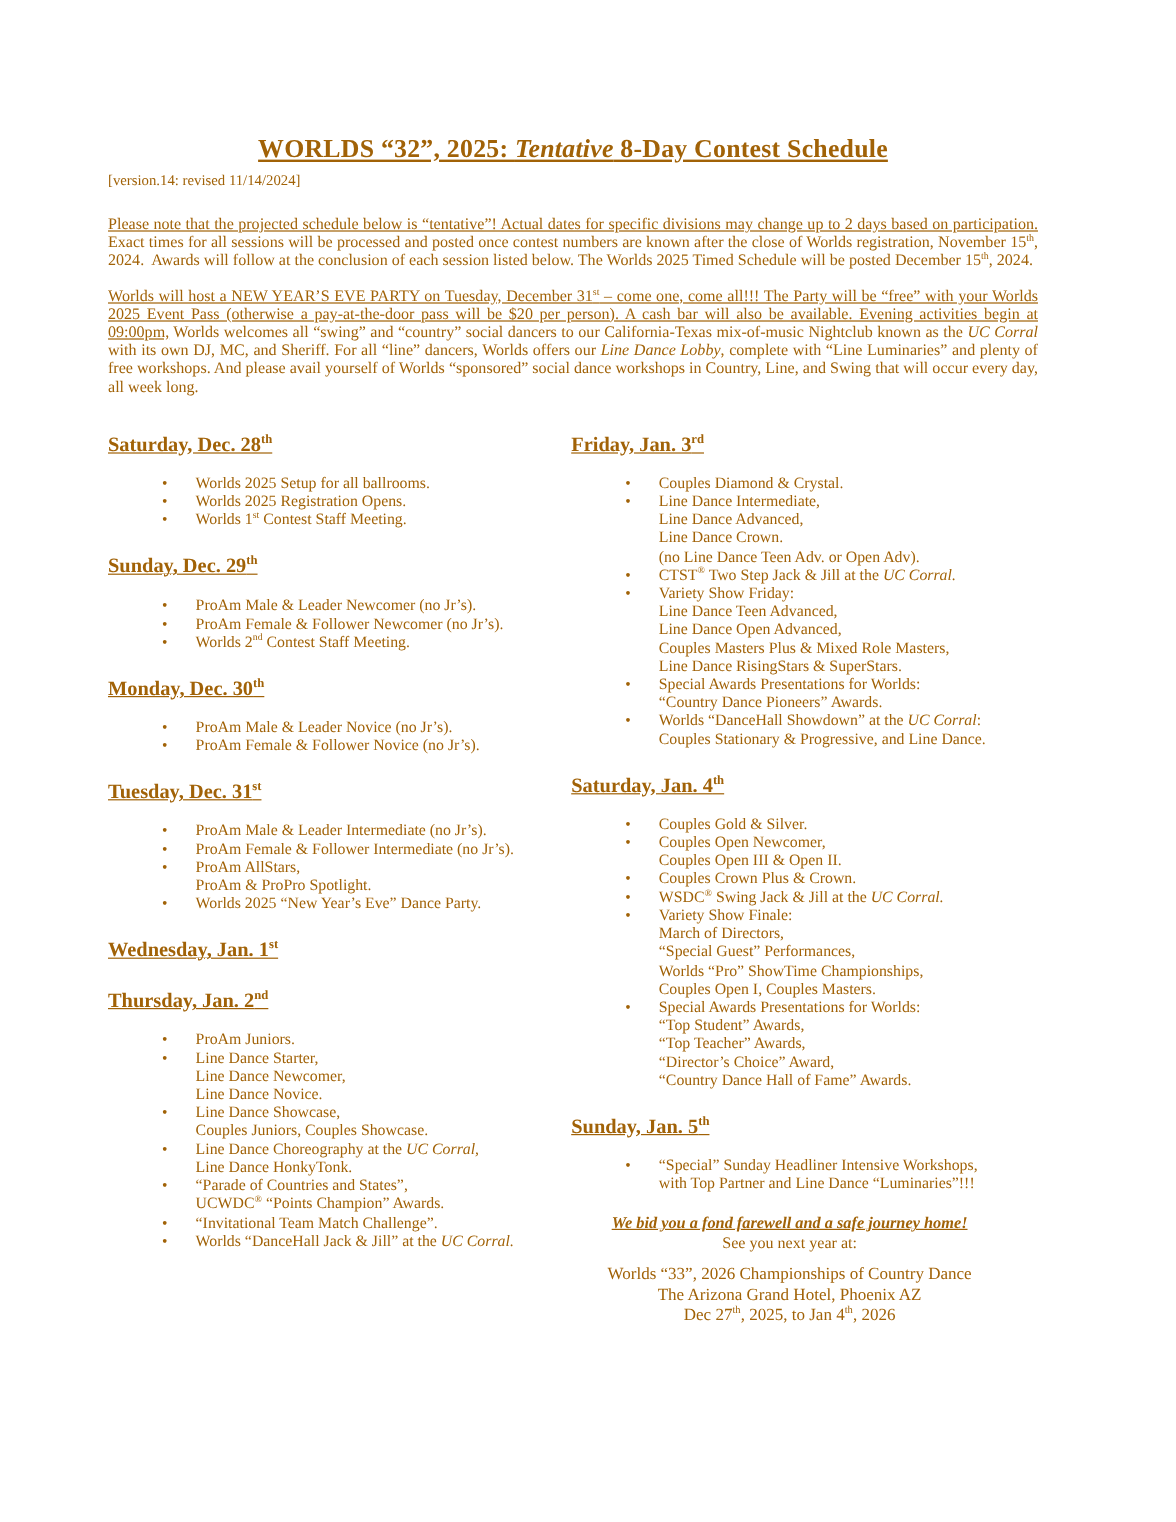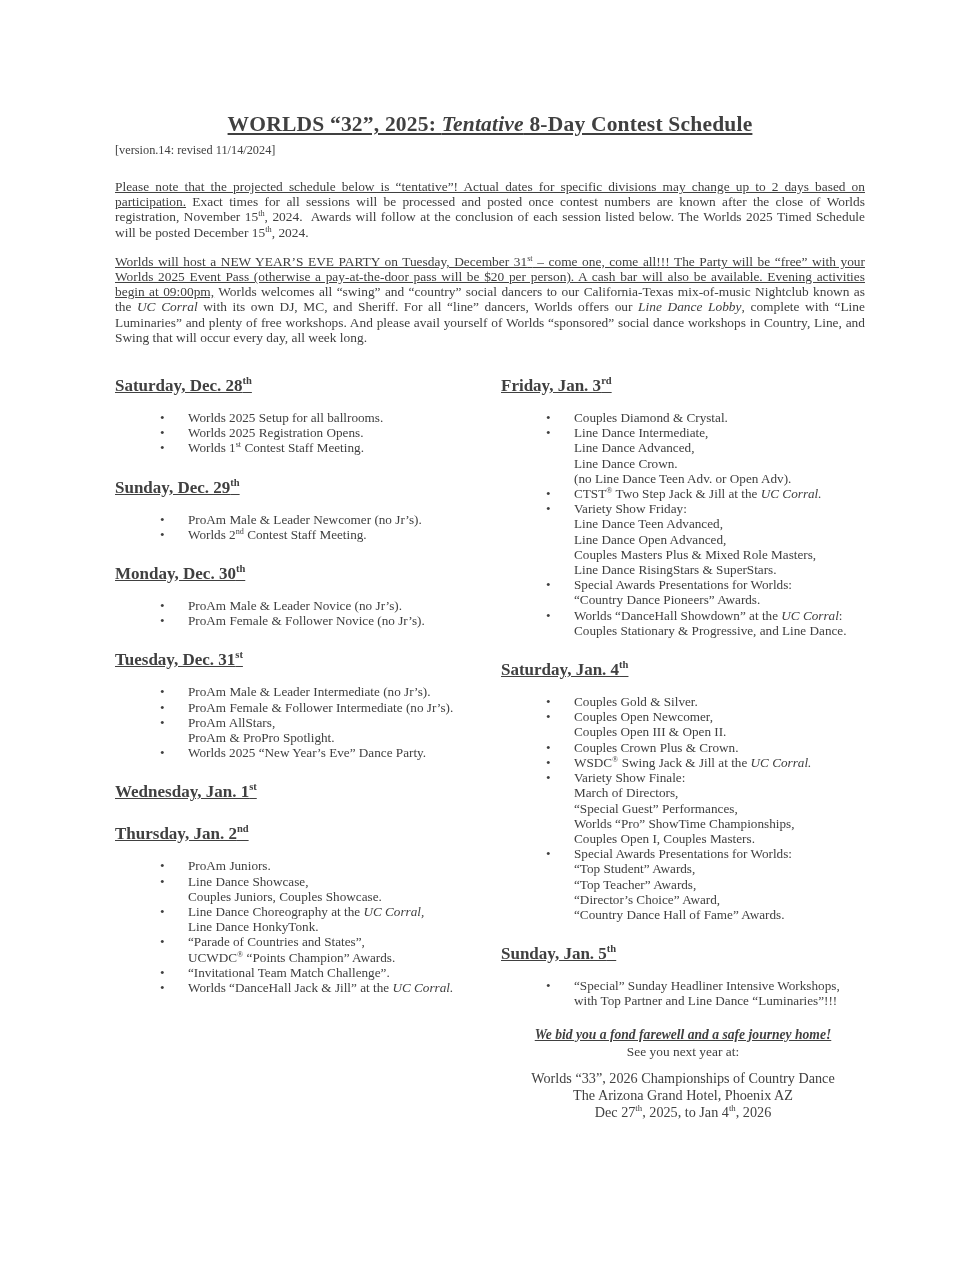--- a/index.html
+++ b/index.html
@@ -7,23 +7,23 @@
     padding: 0;
     background: #ffffff;
   }
   .page {
     position: relative;
     width: 980px;
     height: 1268px;
     margin: 0 auto;
     background: #ffffff;
     box-sizing: border-box;
-    padding: 112px 115px 0 115px;
+    padding: 112px 115px 0 90px;
     font-family: "Liberation Serif", "DejaVu Serif", serif;
-    color: #404040;
+    color: #a16207;
     overflow: hidden;
     border-radius: 25px;
   }
   sup {
     font-size: 0.62em;
     line-height: 0;
     vertical-align: super;
   }
   .doc-title {
     margin: 0 0 6px 0;
@@ -129,20 +129,23 @@
           <li>
             <div class="event-line">Worlds 1<sup>st</sup> Contest Staff Meeting.</div>
           </li>
         </ul>
         <h2 class="day-heading">Sunday, Dec. 29<sup>th</sup></h2>
         <ul class="events">
           <li>
             <div class="event-line">ProAm Male &amp; Leader Newcomer (no Jr’s).</div>
           </li>
           <li>
+            <div class="event-line">ProAm Female &amp; Follower Newcomer (no Jr’s).</div>
+          </li>
+          <li>
             <div class="event-line">Worlds 2<sup>nd</sup> Contest Staff Meeting.</div>
           </li>
         </ul>
         <h2 class="day-heading">Monday, Dec. 30<sup>th</sup></h2>
         <ul class="events">
           <li>
             <div class="event-line">ProAm Male &amp; Leader Novice (no Jr’s).</div>
           </li>
           <li>
             <div class="event-line">ProAm Female &amp; Follower Novice (no Jr’s).</div>
@@ -162,20 +165,25 @@
           </li>
           <li>
             <div class="event-line">Worlds 2025 “New Year’s Eve” Dance Party.</div>
           </li>
         </ul>
         <h2 class="day-heading">Wednesday, Jan. 1<sup>st</sup></h2>
         <h2 class="day-heading">Thursday, Jan. 2<sup>nd</sup></h2>
         <ul class="events">
           <li>
             <div class="event-line">ProAm Juniors.</div>
+          </li>
+          <li>
+            <div class="event-line">Line Dance Starter,</div>
+            <div class="event-line">Line Dance Newcomer,</div>
+            <div class="event-line">Line Dance Novice.</div>
           </li>
           <li>
             <div class="event-line">Line Dance Showcase,</div>
             <div class="event-line">Couples Juniors, Couples Showcase.</div>
           </li>
           <li>
             <div class="event-line">Line Dance Choreography at the <i>UC Corral,</i></div>
             <div class="event-line">Line Dance HonkyTonk.</div>
           </li>
           <li>

